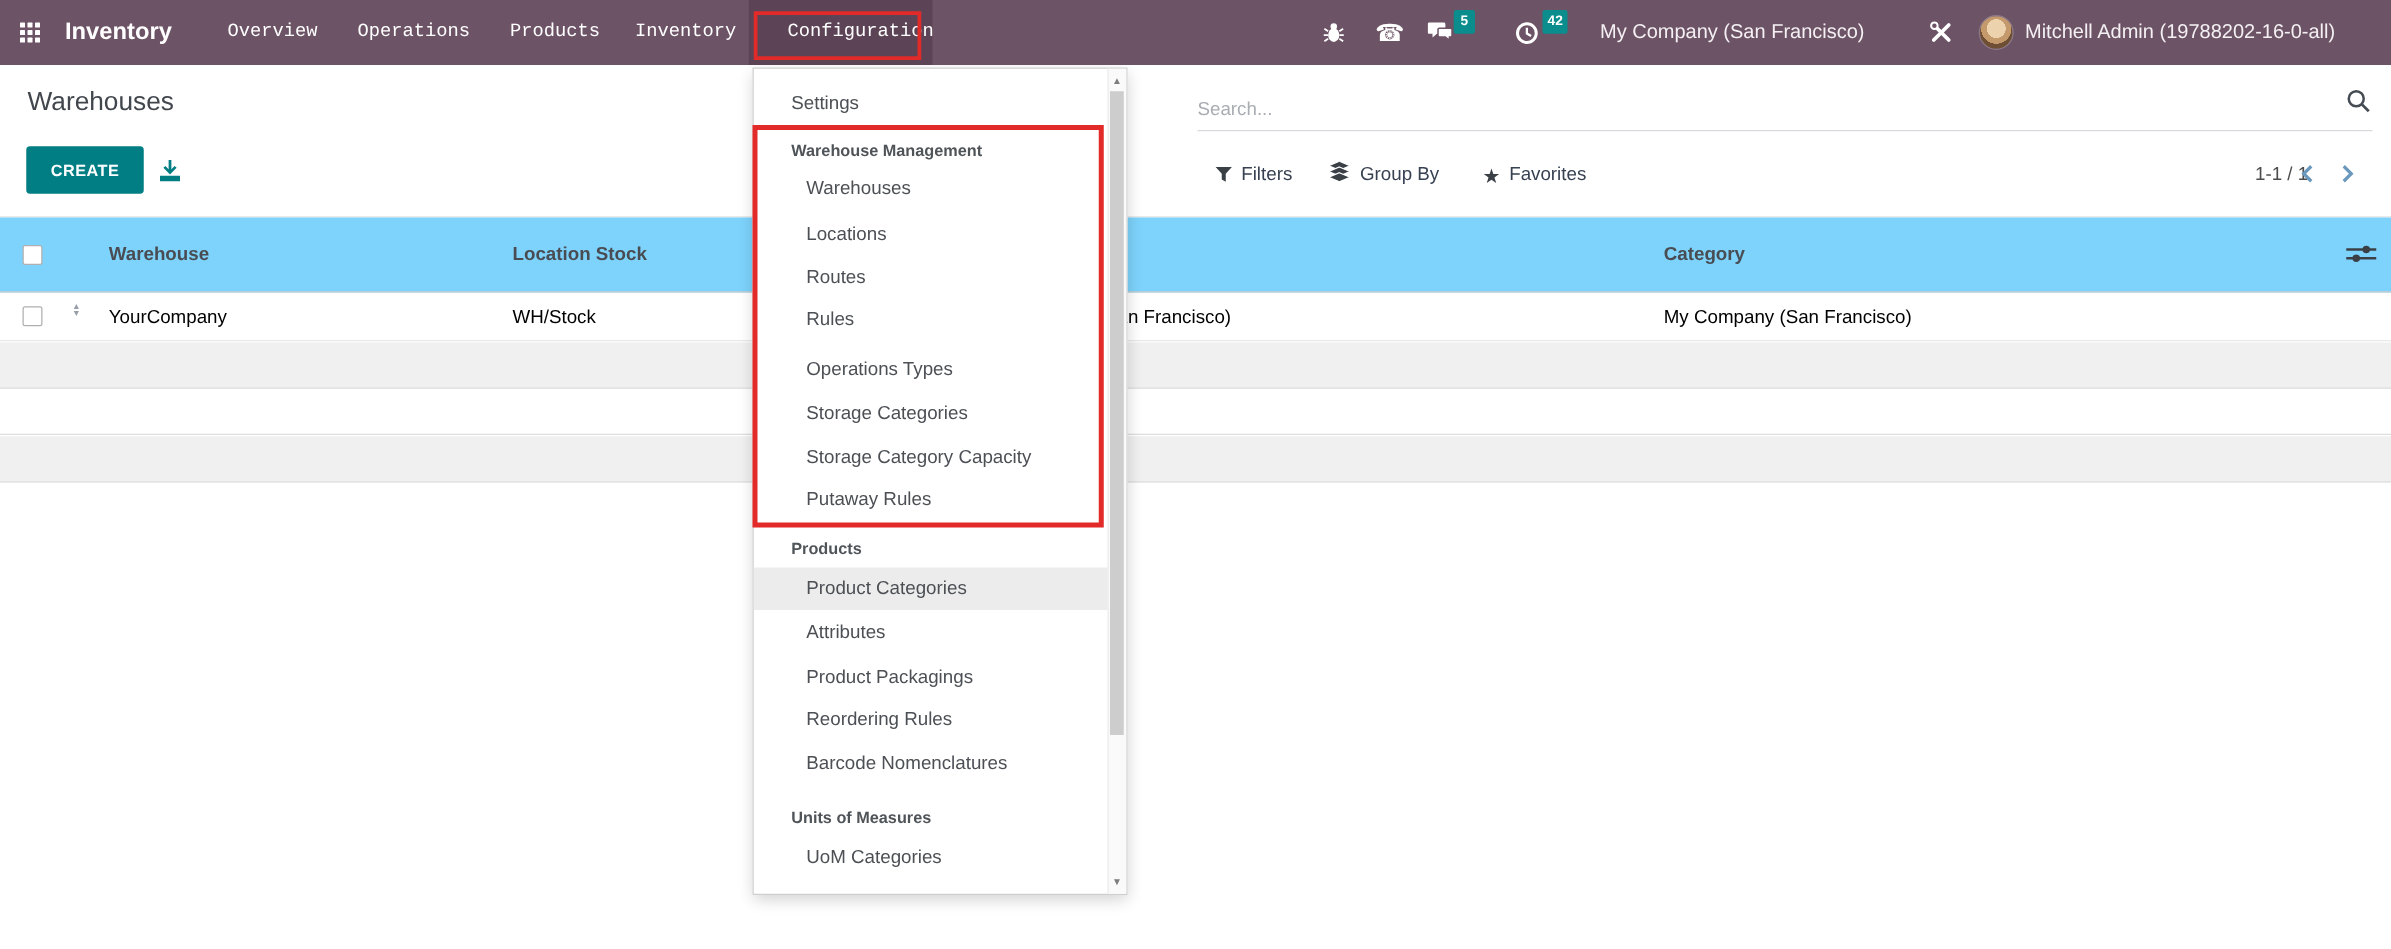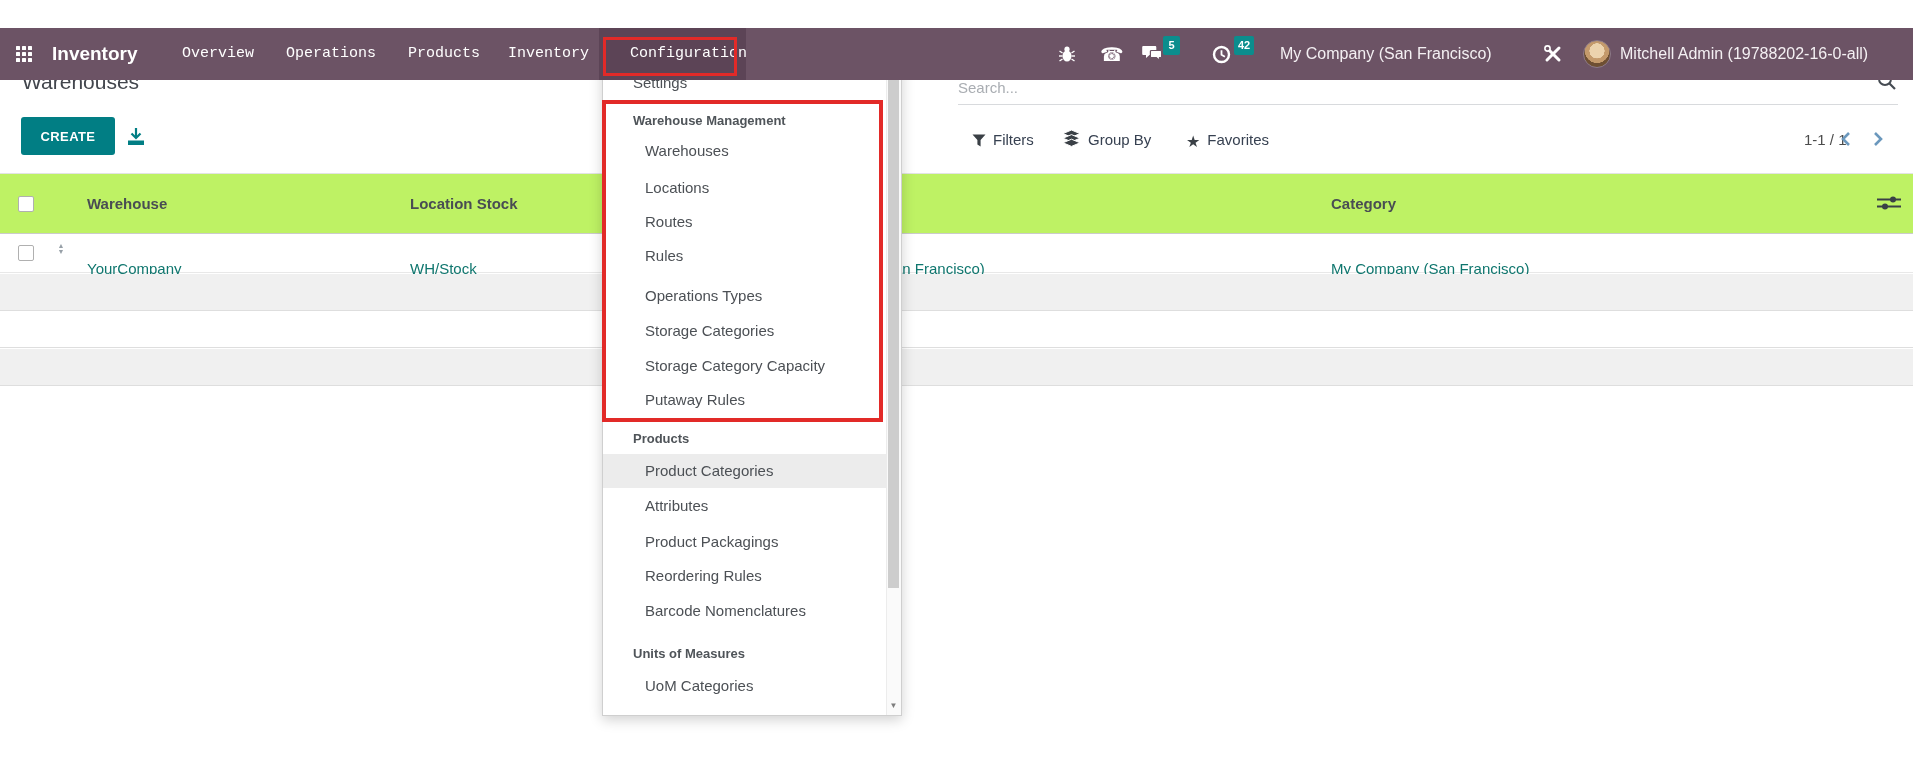--- a/index.html
+++ b/index.html
@@ -1,21 +1,21 @@
 <!DOCTYPE html>
 <html><head>
 <meta charset="utf-8">
 <style>
   * { margin:0; padding:0; box-sizing:border-box; font-family:"Liberation Sans", sans-serif; }
   html,body { width:1913px; height:759px; background:#fff; overflow:hidden; }
   .app { position:relative; width:1913px; height:759px; background:#fff; }
   .abs { position:absolute; }
 
   
-  .topbar { position:absolute; left:0; top:0; width:1913px; height:52px; background:#6c5365; color:#fff; z-index:30;margin-top:28px; }
+  .topbar { position:absolute; left:0; top:0; width:1913px; height:52px; background:#6c5365; color:#fff; z-index:30; }
   .apps-grid { position:absolute; left:16px; top:18px; width:17px; height:17px; display:grid; grid-template-columns:repeat(3,4px); grid-template-rows:repeat(3,4px); gap:2px; cursor:pointer; }
   .apps-grid i { background:#fff; border-radius:0.5px; }
   .brand { position:absolute; left:52px; top:0; height:52px; line-height:52px; font-size:19px; font-weight:600; cursor:pointer; }
   .nav-item { position:absolute; top:0; height:52px; line-height:52px; font-size:15px; color:#ffffff; cursor:pointer; text-decoration:none;font-family:Liberation Mono, monospace; }
   .cfg-active-bg { position:absolute; left:599px; top:0; width:147px; height:52px; background:#5c4456; }
   .red-box-nav { position:absolute; left:603px; top:9px; width:134px; height:39px; border:3px solid #e22a28; z-index:40; pointer-events:none; }
   .nav-icon { position:absolute; top:17px; width:20px; height:18px; cursor:pointer; }
   .badge { position:absolute; top:8px; min-width:17px; height:19px; padding:1px 4px; background:#0b8d8d; color:#fff; font-size:11px; font-weight:700; text-align:center; border-radius:2px; line-height:17px; }
   .nav-text { position:absolute; top:0; height:52px; line-height:52px; font-size:16px; color:#f4f0f3; cursor:pointer; white-space:nowrap; }
   .avatar { position:absolute; left:1583px; top:12px; width:28px; height:28px; border-radius:50%; background:radial-gradient(circle at 50% 38%, #ecd3ae 0 36%, #c49a6c 37% 58%, #6e4f33 59% 100%); border:1px solid #8d7a88; cursor:pointer; }
@@ -29,24 +29,24 @@
   .search-underline { position:absolute; left:958px; top:104px; width:940px; height:1px; background:#d8dadd; }
   .magnifier { position:absolute; left:1877px; top:71px; cursor:pointer; }
   .facet { position:absolute; top:126px; height:28px; line-height:28px; font-size:15px; color:#374151; cursor:pointer; white-space:nowrap; }
   .facet svg, .facet .star { vertical-align:-2px; margin-right:7px; }
   .star { font-size:16px; color:#3a4046; }
   .pager-val { position:absolute; left:1768px; top:126px; height:28px; line-height:28px; font-size:15px; color:#4c4c4c;margin-left:36px; }
   .pg-chev { position:absolute; top:131px; cursor:pointer; }
 
   
   .tbl-topline { position:absolute; left:0; top:173px; width:1913px; height:1px; background:#e3e3e3; }
-  .tbl-head { position:absolute; left:0; top:174px; width:1913px; height:60px; background:#bef264; border-bottom:1px solid #cbcbcb; }
+  .tbl-head { position:absolute; left:0; top:174px; width:1913px; height:60px; background:#7dd3fc; border-bottom:1px solid #cbcbcb; }
   .tbl-row { position:absolute; left:0; top:235px; width:1913px; height:38px; background:#fff; border-bottom:1px solid #e8e8e8; }
   .th { position:absolute; top:0; height:59px; line-height:59px; font-size:15px; font-weight:700; color:#494d53; cursor:pointer; }
-  .td { position:absolute; top:0; height:37px; line-height:37px; font-size:15px; color:#0f766e; white-space:nowrap;margin-top:15px; }
+  .td { position:absolute; top:0; height:37px; line-height:37px; font-size:15px; color:#000000; white-space:nowrap; }
   .cb { position:absolute; width:16px; height:16px; border:1px solid #b0b0b0; border-radius:2px; background:#fff; cursor:pointer; }
   .drag-handle { position:absolute; left:55px; top:8px; width:12px; text-align:center; color:#97a0a8; font-size:7px; line-height:6px; cursor:grab; }
   .stripe { position:absolute; left:0; width:1913px; border-bottom:1px solid #dedede; }
   .stripe.gray { background:#f0f0f0; }
   .stripe.white { background:#fff; }
 
   
   .dropdown { position:absolute; left:602px; top:54px; width:300px; height:662px; background:#fff; border:1px solid #cfcfcf; box-shadow:0 4px 12px rgba(0,0,0,.18); z-index:20; }
   .dd-item { position:absolute; left:42px; height:34px; line-height:34px; font-size:15px; color:#4c5055; cursor:pointer; white-space:nowrap; }
   .dd-item.lvl0 { left:30px; }

